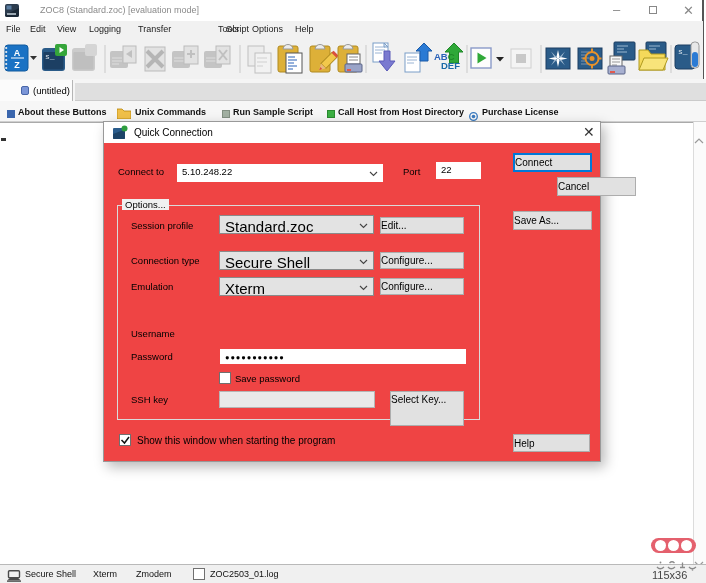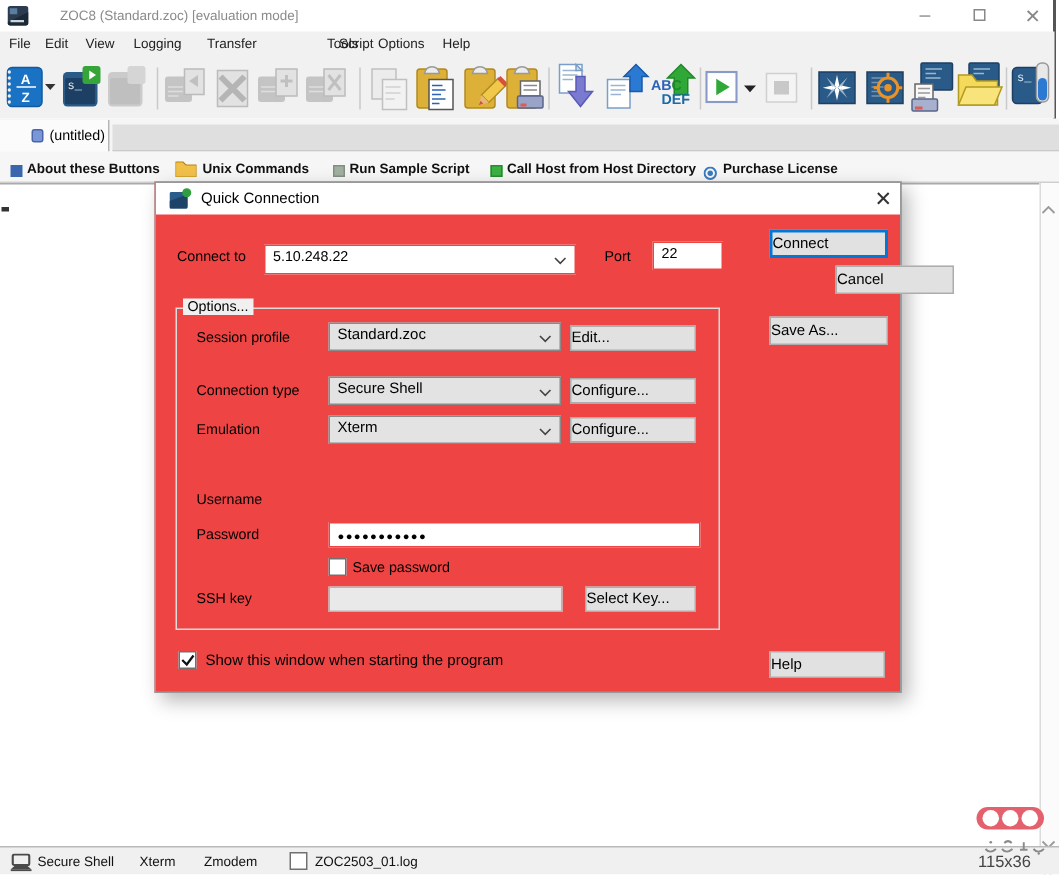--- a/index.html
+++ b/index.html
@@ -30,21 +30,21 @@
 .sitem { position:absolute; top:569px; font-size:9px; color:#111; }
 
 #dialog { left:103px; top:121px; width:498px; height:341px; background:#ef4444;
   border:1px solid #999; box-shadow:4px 5px 12px rgba(0,0,0,0.28); }
 #dtitle { left:0; top:0; width:496px; height:21px; background:#ffffff; }
 #dtitletext { left:30px; top:5px; font-size:10px; color:#000; }
 #dclose { left:479px; top:2px; font-size:14px; color:#333; }
 .lbl { position:absolute; font-size:9.5px; color:#000; }
 .tinput { position:absolute; background:#fff; border:1px solid #ef4444; font-size:9.5px;
   color:#000; padding:2px 0 0 5px; }
-.combo { position:absolute; background:#e3e3e3; border:1px solid #8a8a8a; font-size:10px;
+.combo { position:absolute; background:#e3e3e3; border:1px solid #8a8a8a; font-size:15px;
   color:#000; padding:2px 0 0 5px; }
 .btn { position:absolute; background:#e1e1e1; border:1px solid #adadad; font-size:10px;
   color:#000; }
 .cbx { position:absolute; width:12px; height:12px; background:#fff; border:1px solid #707070; }
 #groupbox { position:absolute; left:13px; top:83px; width:363px; height:215px;
   border:1px solid #dadada; }
 #grouplbl { position:absolute; left:18px; top:77px; background:#f0f0f0; padding:0 3px;
   font-size:9.5px; }
 </style>
 </head>
@@ -418,21 +418,21 @@
     <div class="lbl" style="left:27px;top:206px;">Username</div>
 
     <div class="lbl" style="left:27px;top:229px;">Password</div>
     <div class="tinput" style="left:115px;top:226px;width:248px;height:17px;font-size:7.5px;letter-spacing:0.9px;padding-top:4px;">●●●●●●●●●●●</div>
 
     <div class="cbx" style="left:115px;top:250px;"></div>
     <div class="lbl" style="left:131px;top:251px;">Save password</div>
 
     <div class="lbl" style="left:27px;top:272px;">SSH key</div>
     <div class="tinput" style="left:115px;top:269px;width:156px;height:17px;background:#e9e9e9;border-color:#b5b5b5;"></div>
-    <div class="btn" style="left:286px;top:269px;width:74px;height:17px;padding-top:2px;">Select Key...</div>
+    <div class="btn" style="left:286px;top:269px;width:74px;height:35px;padding-top:2px;">Select Key...</div>
 
     <div class="cbx" style="left:15px;top:312px;">
         <svg width="10" height="10" style="position:absolute;left:0px;top:0px;">
           <path d="M1.5 5 l3 3 l4.5 -6" stroke="#111" stroke-width="1.5" fill="none"></path>
         </svg>
       </div>
     <div class="lbl" style="left:33px;top:313px;font-size:10px;">Show this window when starting the program</div>
     <div class="btn" style="left:409px;top:312px;width:77px;height:18px;padding-top:3px;">Help</div>
   </div>
 </div>

